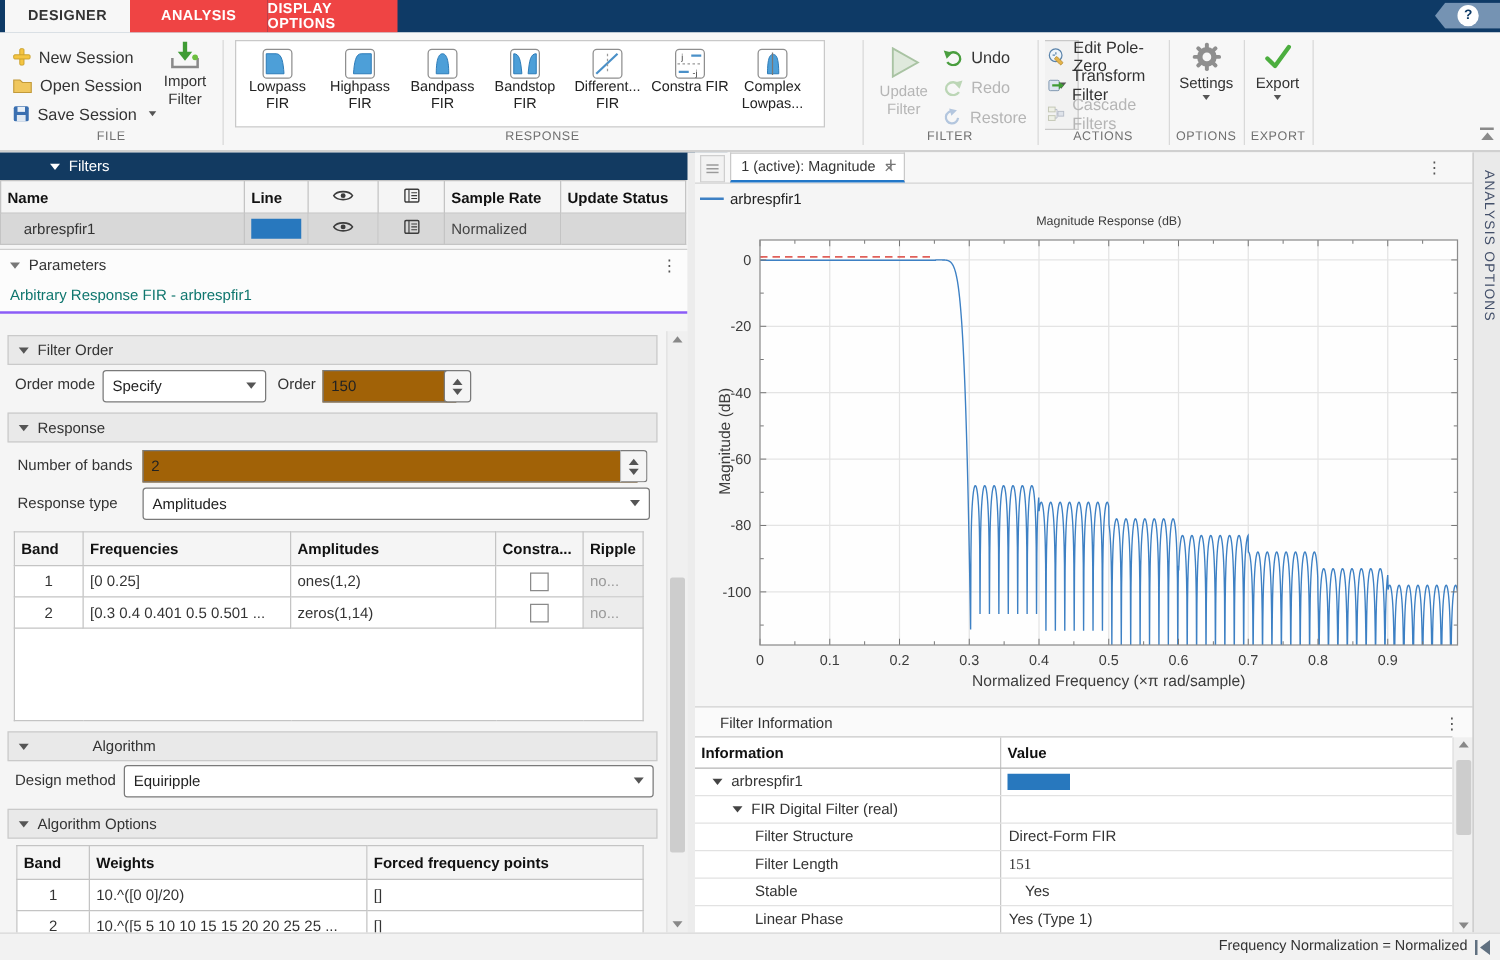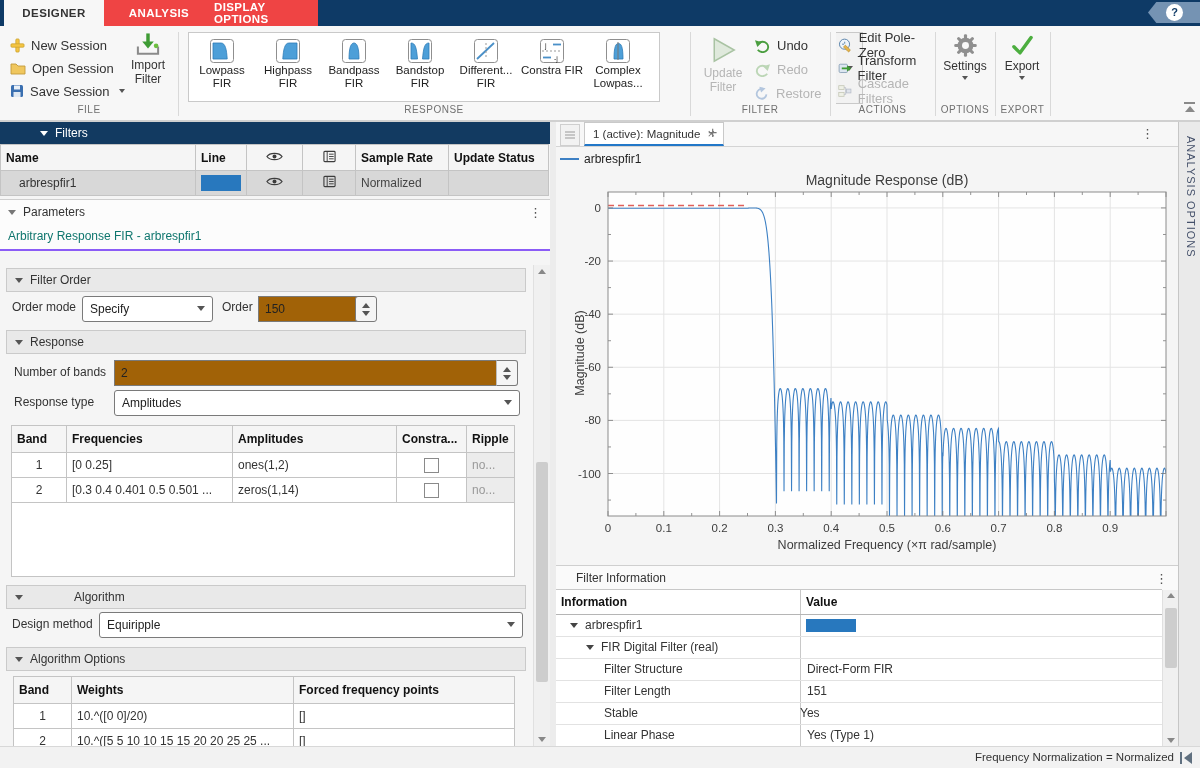--- a/index.html
+++ b/index.html
@@ -598,21 +598,21 @@
             <text x="498.40000000000003" y="362" text-anchor="middle" font-size="11.5" fill="#3d3d3d" font-family="Liberation Sans, DejaVu Sans, sans-serif">0.8</text>
             <text x="554.2" y="362" text-anchor="middle" font-size="11.5" fill="#3d3d3d" font-family="Liberation Sans, DejaVu Sans, sans-serif">0.9</text>
             <text x="45" y="41.9344262295082" text-anchor="end" font-size="11.5" fill="#3d3d3d" font-family="Liberation Sans, DejaVu Sans, sans-serif">0</text>
             <text x="45" y="95.04918032786885" text-anchor="end" font-size="11.5" fill="#3d3d3d" font-family="Liberation Sans, DejaVu Sans, sans-serif">-20</text>
             <text x="45" y="148.1639344262295" text-anchor="end" font-size="11.5" fill="#3d3d3d" font-family="Liberation Sans, DejaVu Sans, sans-serif">-40</text>
             <text x="45" y="201.27868852459017" text-anchor="end" font-size="11.5" fill="#3d3d3d" font-family="Liberation Sans, DejaVu Sans, sans-serif">-60</text>
             <text x="45" y="254.39344262295083" text-anchor="end" font-size="11.5" fill="#3d3d3d" font-family="Liberation Sans, DejaVu Sans, sans-serif">-80</text>
             <text x="45" y="307.5081967213115" text-anchor="end" font-size="11.5" fill="#3d3d3d" font-family="Liberation Sans, DejaVu Sans, sans-serif">-100</text>
             <rect x="52" y="22" width="558" height="324" fill="none" stroke="#8c8c8c"></rect>
           </svg></div>
-      <div class="abs" style="left:52px;top:2px;width:558px;text-align:center;font-size:14px;color:#3d3d3d;">Magnitude Response (dB)</div>
+      <div class="abs" style="left:52px;top:2px;width:558px;text-align:center;font-size:10px;color:#3d3d3d;">Magnitude Response (dB)</div>
       <div class="abs" style="left:52px;top:368px;width:558px;text-align:center;font-size:12.5px;color:#3d3d3d;">Normalized Frequency (×π rad/sample)</div>
       <div class="abs" style="left:-46px;top:176px;width:140px;text-align:center;font-size:12.5px;color:#3d3d3d;transform:rotate(-90deg);">Magnitude (dB)</div>
     </div>
 
     <div class="abs flex" style="left:0;top:443px;width:622px;height:24px;background:#fafafa;border-top:1px solid #cfcfcf;padding:0 8px;color:#333;">
       <span style="margin-left:12px;">Filter Information</span>
       <span class="kebab" style="color:#555;margin-right:18px;">⋮</span>
     </div>
     <div class="abs" style="left:0;top:467px;width:606px;height:157px;background:#fff;border-top:1px solid #c8c8c8;">
       <div class="abs" style="left:244px;top:0;width:1px;height:157px;background:#c8c8c8;"></div>
@@ -631,25 +631,25 @@
         <span class="tri-d" style="color:#444;margin-left:30px;"></span>
         <span style="width:198px;">FIR Digital Filter (real)</span>
         <span style="padding-left:7px;"></span>
       </div>
       <div class="abs flex" style="left:0;top:68px;width:606px;height:22px;border-bottom:1px solid #e2e2e2;">
         <span style="margin-left:48px;width:196px;">Filter Structure</span>
         <span style="padding-left:7px;">Direct-Form FIR</span>
       </div>
       <div class="abs flex" style="left:0;top:90px;width:606px;height:22px;border-bottom:1px solid #e2e2e2;">
         <span style="margin-left:48px;width:196px;">Filter Length</span>
-        <span style="padding-left:7px;">151</span>
+        <span style="padding-left:7px;font-family:Liberation Serif, serif;">151</span>
       </div>
       <div class="abs flex" style="left:0;top:112px;width:606px;height:22px;border-bottom:1px solid #e2e2e2;">
         <span style="margin-left:48px;width:196px;">Stable</span>
-        <span style="padding-left:0;">Yes</span>
+        <span style="padding-left:20px;">Yes</span>
       </div>
       <div class="abs flex" style="left:0;top:134px;width:606px;height:22px;">
         <span style="margin-left:48px;width:196px;">Linear Phase</span>
         <span style="padding-left:7px;">Yes (Type 1)</span>
       </div>
     </div>
 
     <div class="scroll abs" style="left:606px;top:468px;width:16px;height:156px;">
       <div class="sarrow" style="top:3px;">
           <span class="spin-up" style="border-bottom-color:#888;"></span>

